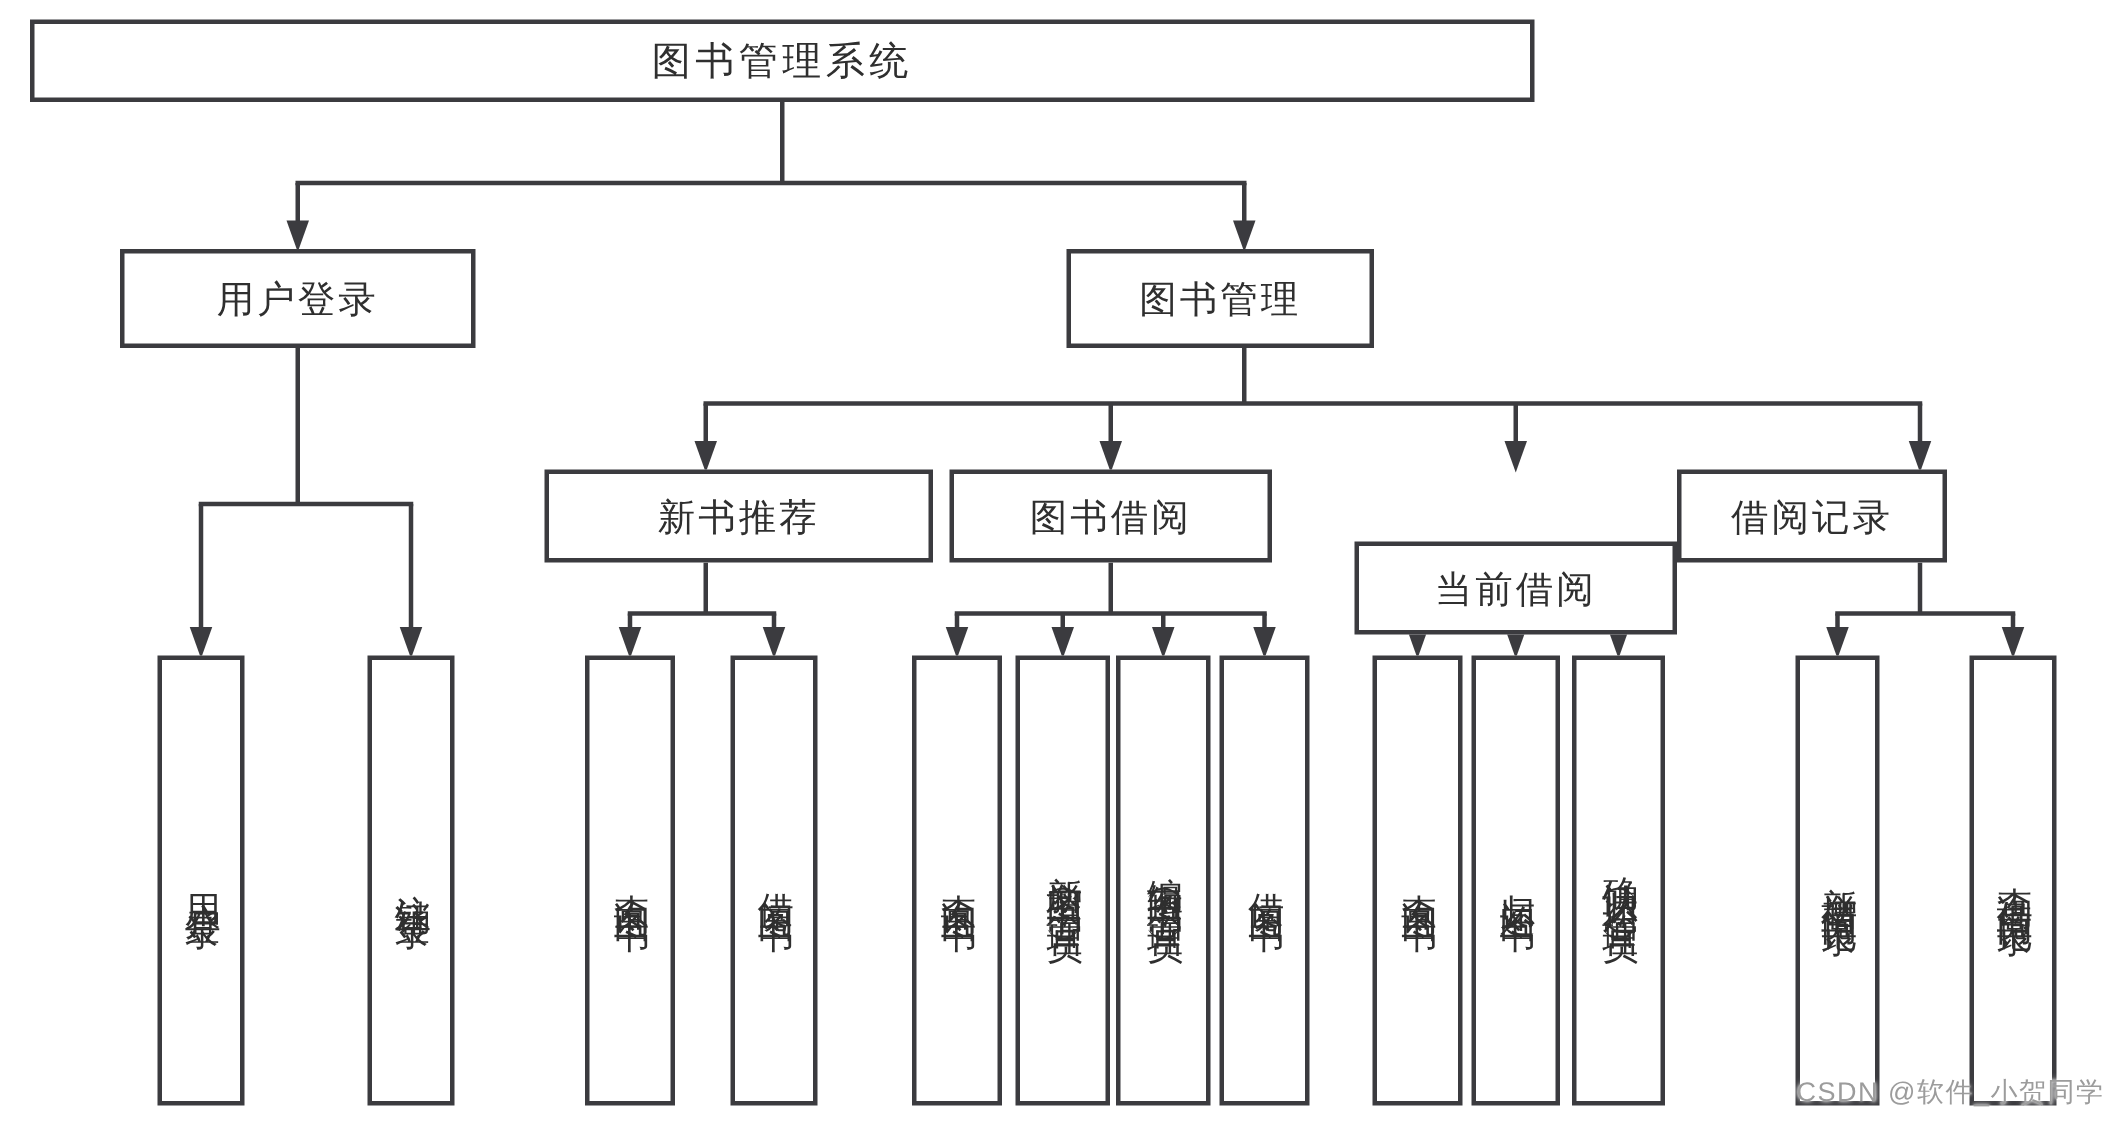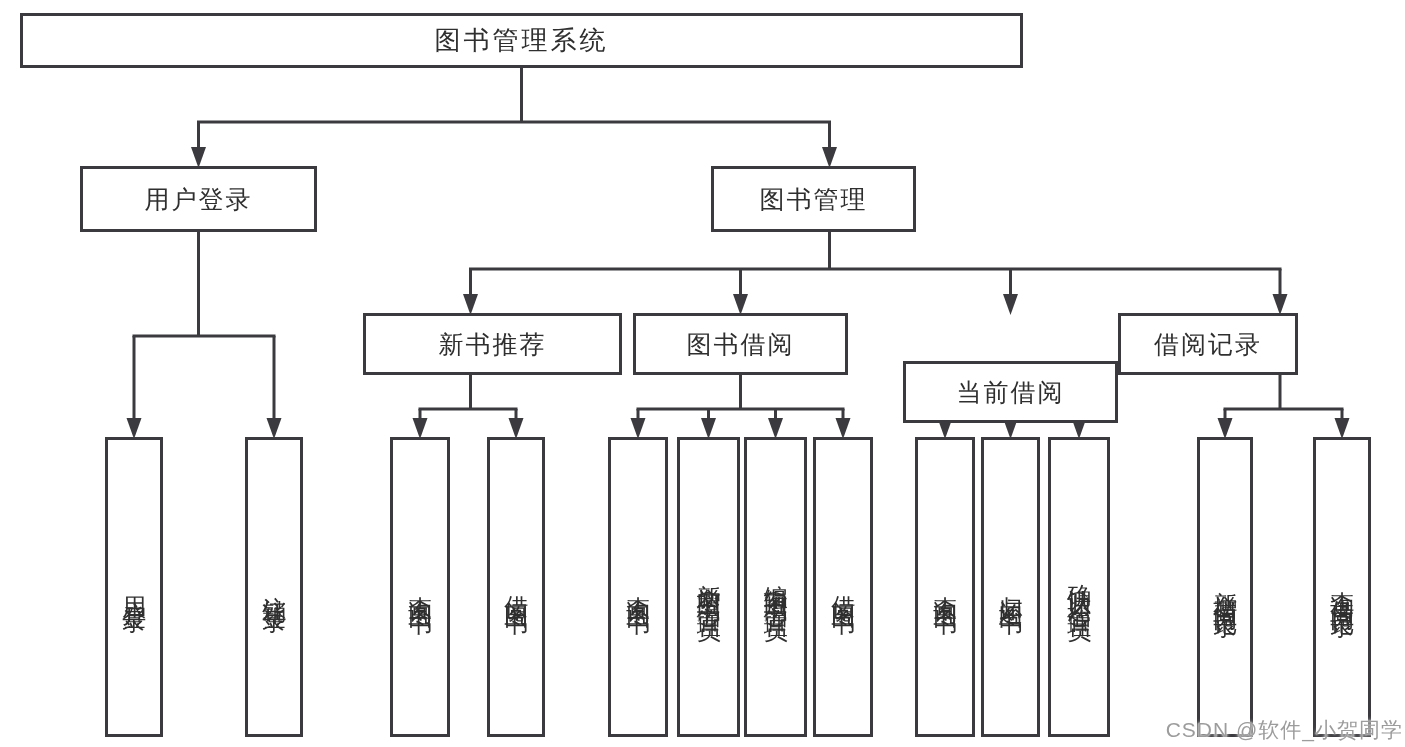--- a/index.html
+++ b/index.html
@@ -45,21 +45,21 @@
     font-size: 24px;
     letter-spacing: 5px;
     line-height: 1.1;
     color: var(--text);
     white-space: nowrap;
   }
   .watermark {
     position: absolute;
     top: 716px;
     right: 2px;
-    font-size: 21px;
+    font-size: 18px;
     letter-spacing: 1px;
     color: var(--watermark);
     text-shadow: 0 0 2px #ffffff, 0 0 4px #ffffff;
     white-space: nowrap;
     pointer-events: none;
   }
 </style>
 </head>
 <body>
 

